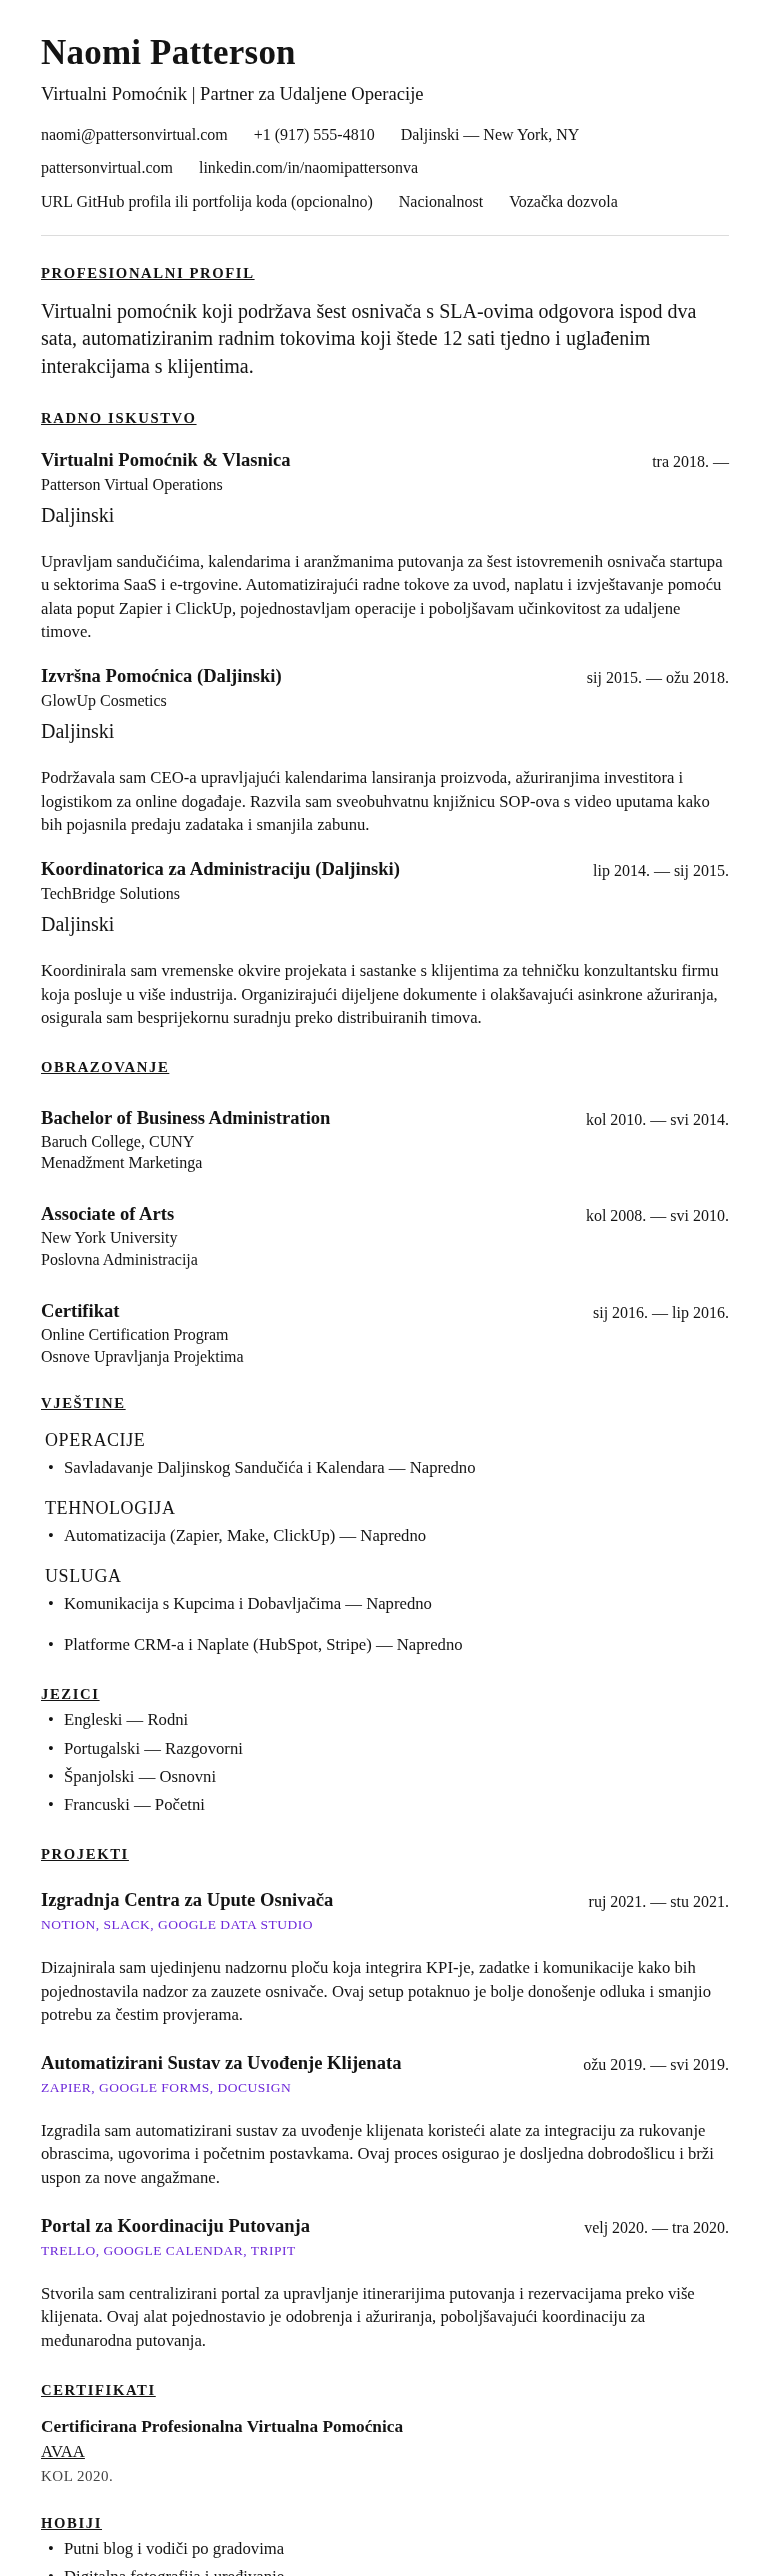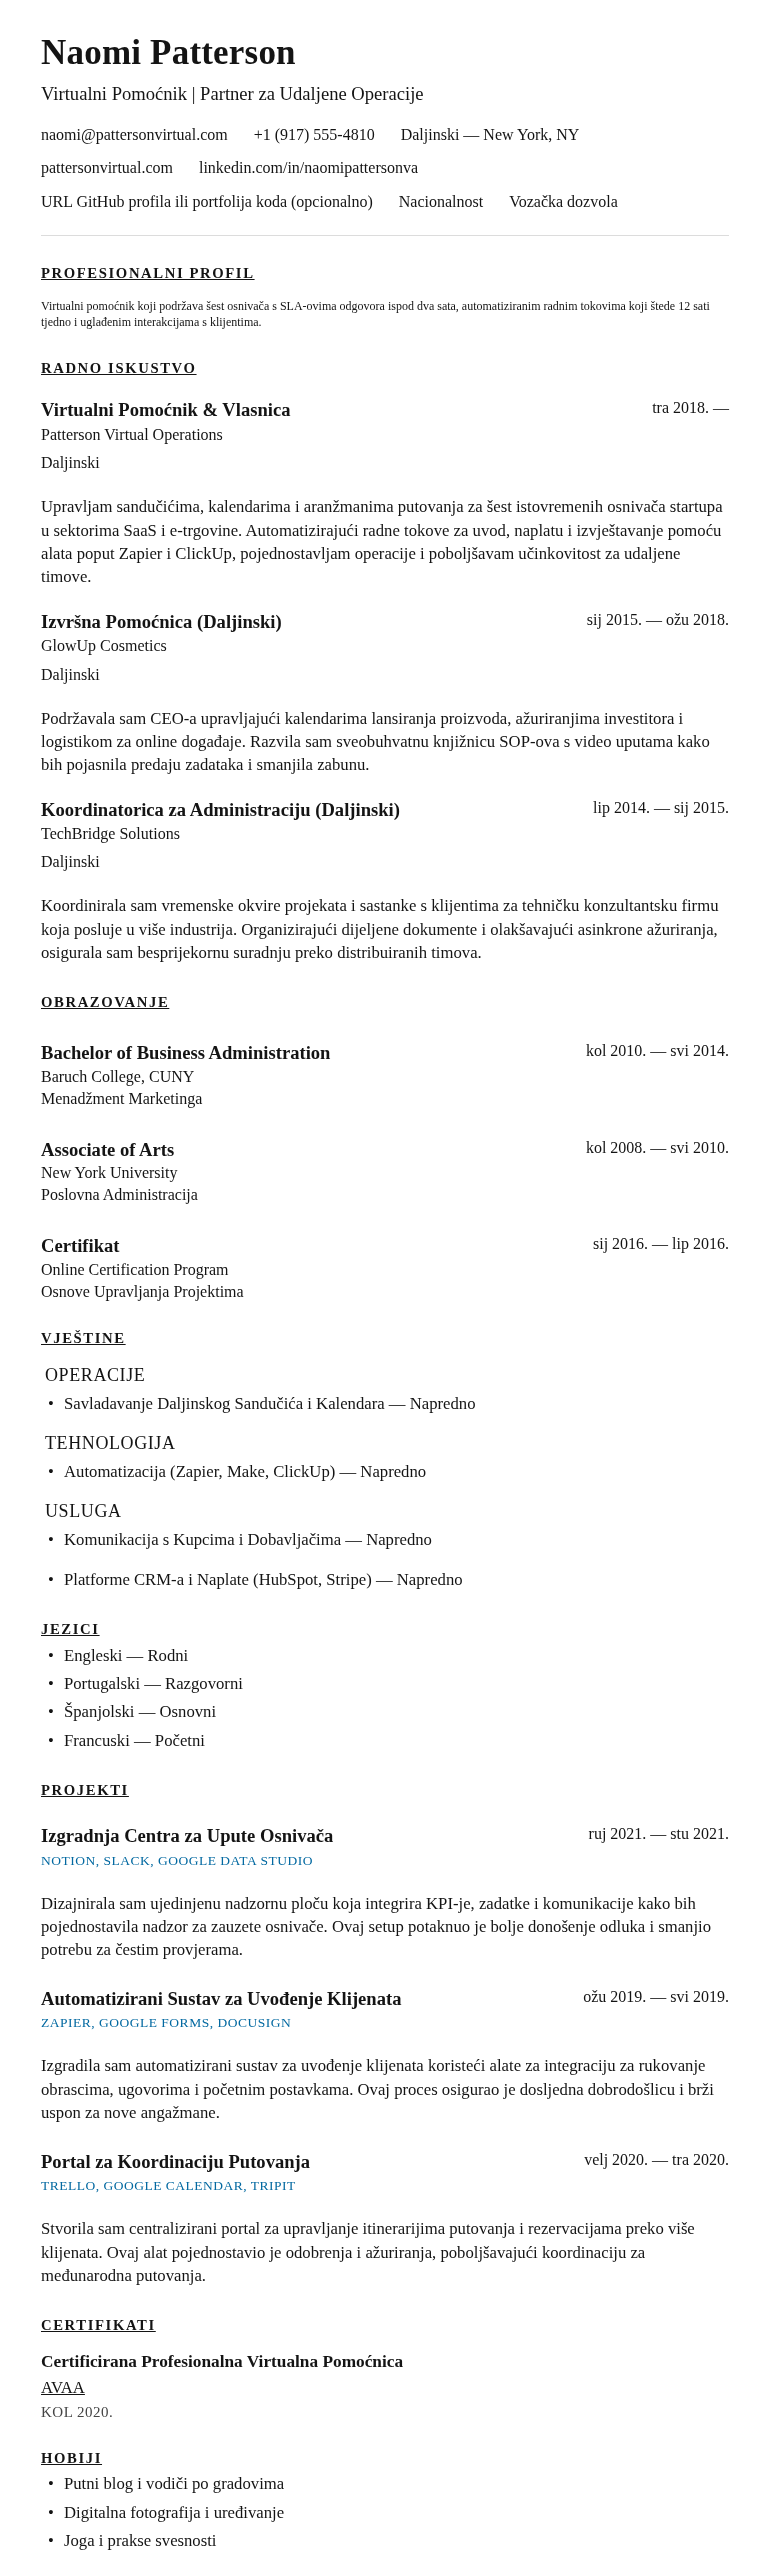--- a/index.html
+++ b/index.html
@@ -7,37 +7,37 @@
   .page {
     width: 770px; min-height: 2576px; margin: 0 auto;
     padding: 33px 41px 45px; box-sizing: border-box; background: #ffffff;
   }
   .name { font-size: 35px; font-weight: 700; margin: 0; letter-spacing: 0.2px; }
   .headline { font-size: 18.6px; margin: 10.3px 0 0; }
   .contact-row { display: flex; flex-wrap: wrap; gap: 4px 26px; font-size: 16px; margin-top: 15.4px; }
   .contact-row.first { margin-top: 20.5px; }
   .divider { border: none; border-top: 1.3px solid #dcdcdc; margin: 24.4px 0 0; }
   .section-heading { font-size: 14.7px; font-weight: 700; letter-spacing: 1.6px; margin: 29.5px 0 0; text-decoration: underline; }
-  .profile-text { font-size: 12px; line-height: 1.38; margin: 15.4px 0 0; }
+  .profile-text { font-size: 20px; line-height: 1.38; margin: 15.4px 0 0; }
   .entry { margin-top: 22px; }
-  .entry-head { display: flex; justify-content: space-between; align-items: flex-start; }
+  .entry-head { display: flex; justify-content: space-between; align-items: flex-end; }
   .entry-title { font-size: 18.6px; font-weight: 700; margin: 0; }
   .entry-dates { font-size: 16px; white-space: nowrap; margin-left: 19px; font-weight: 400; }
   .entry-sub { font-size: 16px; margin: 4.5px 0 0; }
-  .entry-loc { font-size: 16px; margin: 10.3px 0 0; }
+  .entry-loc { font-size: 20px; margin: 10.3px 0 0; }
   .entry-desc { font-size: 16.7px; line-height: 1.4; margin: 23px 0 0; }
   .edu-entry { margin-top: 31px; }
   .edu-sub { font-size: 16px; margin: 3.8px 0 0; }
   .skill-group { margin-top: 18px; }
   .group-label { font-size: 18px; font-weight: 400; letter-spacing: 0.6px; margin: 4px; }
   ul.bullets { list-style: none; margin: 6.4px 0 0; padding: 0; font-size: 16.7px; line-height: 1.35; }
   ul.bullets li { margin-top: 5.8px; padding-left: 23px; position: relative; }
   ul.bullets li::before { content: "\2022"; position: absolute; left: 7px; }
   .project-entry { margin-top: 26px; }
-  .tools { font-size: 13.5px; letter-spacing: 0.5px; color: #0369a1; margin: 5.8px 0 0; }
+  .tools { font-size: 13.5px; letter-spacing: 0.5px; color: #6d28d9; margin: 5.8px 0 0; }
   .cert-entry { margin-top: 18px; }
   .cert-name { font-size: 17.3px; font-weight: 700; margin: 0; }
   .cert-issuer { font-size: 16.7px; margin: 5.8px 0 0; text-decoration: underline; }
   .cert-date { font-size: 15px; letter-spacing: 0.5px; color: #444444; margin: 5.8px 0 0; }
 </style>
 </head>
 <body>
 
 <div class="page">
 

